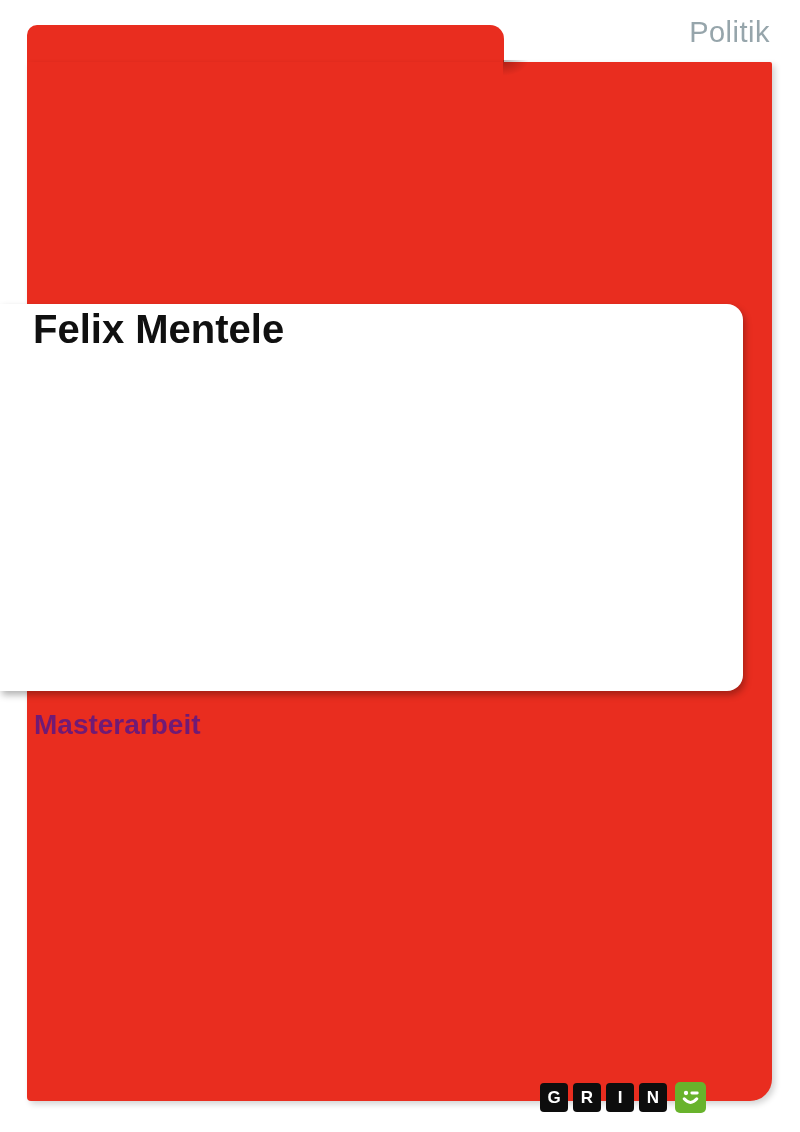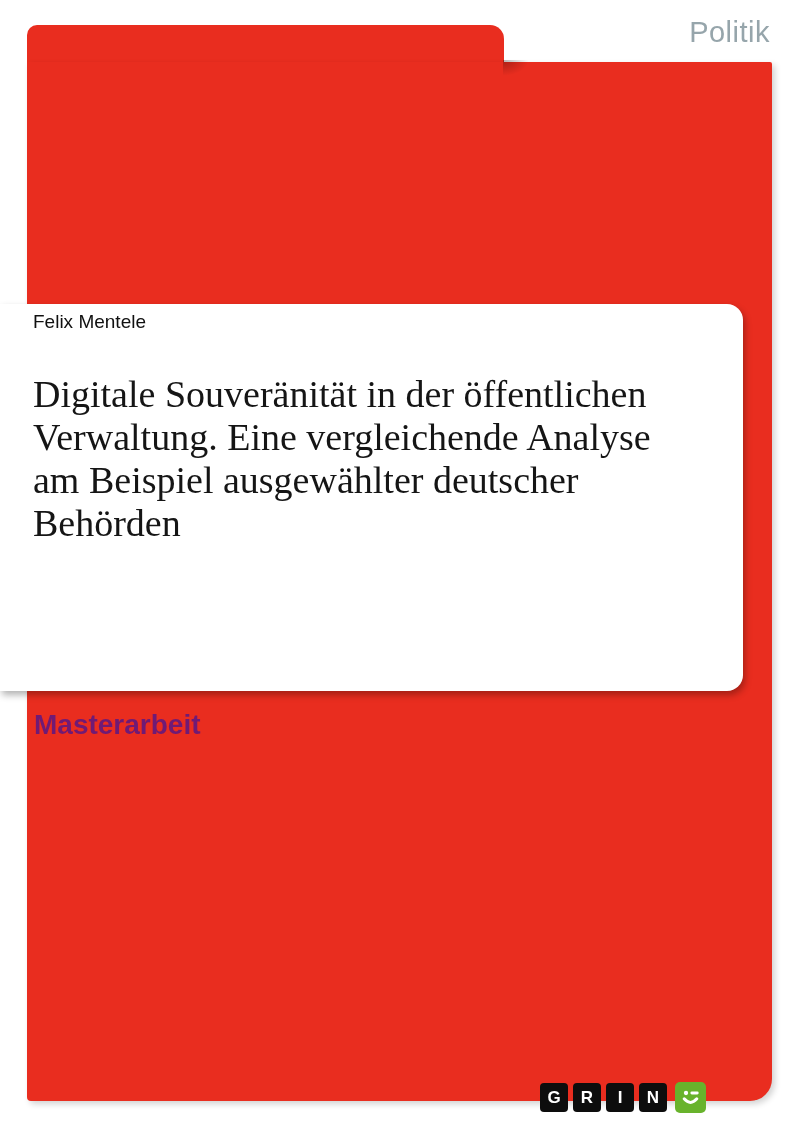--- a/index.html
+++ b/index.html
@@ -42,21 +42,22 @@
 
   .title-card{
     position:absolute;left:0;top:304px;width:743px;height:387px;
     background:#ffffff;
     border-radius:0 16px 16px 0;
     box-shadow:2px 4px 7px rgba(0,0,0,0.30);
     z-index:2;
     padding:0 70px 0 33px;
   }
   .author-name{
-    font-size:19px;line-height:36px;font-weight:400;color:#101010;
+    margin-top:7px;
+    font-size:40px;line-height:36px;font-weight:700;color:#101010;
   }
   .book-title{
     margin-top:33px;
     font-family:"Liberation Serif",serif;
     font-size:38px;line-height:43px;font-weight:400;color:#151515;
   }
 
   .thesis-type{
     position:absolute;left:34px;top:708px;
     font-size:28px;line-height:34px;font-weight:700;color:#701a75;
@@ -88,26 +89,20 @@
 <div class="page">
 
   <div class="category-label">Politik</div>
 
   <div class="red-tab"></div>
   <div class="red-main"></div>
   <div class="step-shadow"></div>
 
   <div class="title-card">
     <div class="author-name">Felix Mentele</div>
-    <div class="book-title">
-      <div>Digitale Souveränität in der öffentlichen</div>
-      <div>Verwaltung. Eine vergleichende Analyse</div>
-      <div>am Beispiel ausgewählter deutscher</div>
-      <div>Behörden</div>
-    </div>
   </div>
 
   <div class="thesis-type">Masterarbeit</div>
 
   <div class="grin-logo">
     <div class="logo-tile">G</div>
     <div class="logo-tile">R</div>
     <div class="logo-tile">I</div>
     <div class="logo-tile">N</div>
     <div class="logo-smiley">

